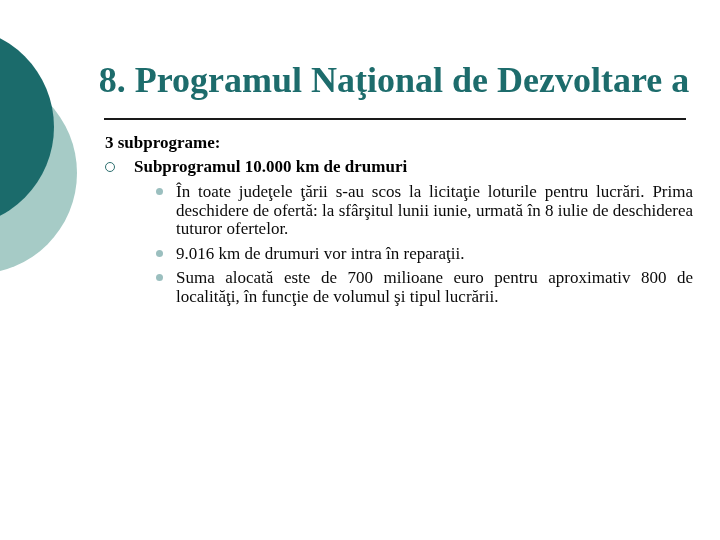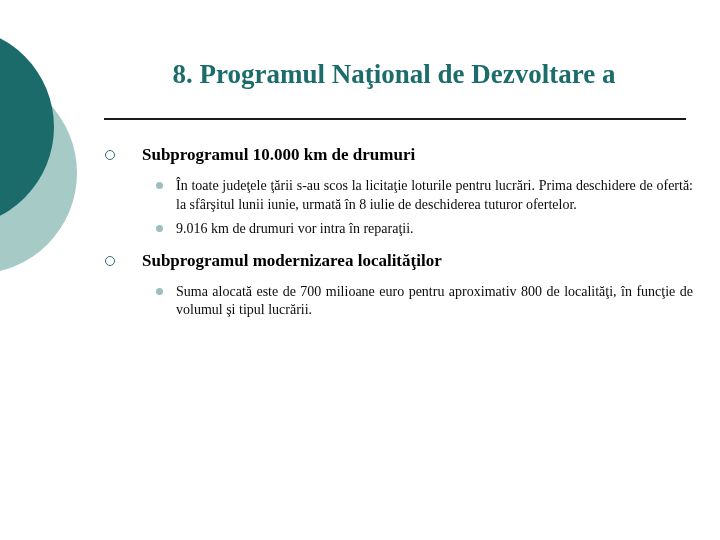--- a/index.html
+++ b/index.html
@@ -20,21 +20,21 @@
   .circle-dark{
     position:absolute;left:-146px;top:27px;width:200px;height:200px;
     border-radius:50%;background:#1B6B6B;z-index:2;
   }
   
   .title{
     position:absolute;left:94px;top:40px;width:600px;
     text-align:center;
     color:#1D6C6C;
     font-weight:bold;
-    font-size:27px;line-height:33px;
+    font-size:36px;line-height:33px;
     z-index:3;
   }
   .title span{display:block;}
   
   .rule{
     position:absolute;left:104px;top:118px;width:582px;height:2px;
     background:#1a1a1a;z-index:3;
   }
   
   .content{
@@ -48,67 +48,64 @@
   }
   .b1{
     position:relative;padding-left:27px;margin:0 0 6px 0;
   }
   .b1 .ring{
     position:absolute;left:2px;top:5px;
     width:8px;height:8px;border:1.5px solid #2E7070;border-radius:50%;
     background:transparent;box-sizing:content-box;
   }
   .b1 h2{
-    margin:12px;font-size:17px;font-weight:bold;line-height:20px;color:#000;
+    margin:4px;font-size:17px;font-weight:bold;line-height:20px;color:#000;
   }
   .b2{position:relative;}
   .b2 .dot{
     position:absolute;left:53px;top:5px;
     width:7px;height:7px;border-radius:50%;background:#9BBFBF;
   }
   .b2 p{
     margin:0 0 6px 0;padding-left:73px;
-    font-size:14px;line-height:18.5px;
+    font-size:17px;line-height:18.5px;
     text-align:justify;color:#0a0a0a;
   }
 </style>
 </head>
 <body>
 
 <div class="slide">
 
   <div class="circle-light"></div>
   <div class="circle-dark"></div>
 
   <h1 class="title">
     <span>8. Programul Naţional de Dezvoltare a</span>
   </h1>
 
   <div class="rule"></div>
 
   <div class="content">
 
+    <p class="intro">3 subprograme:</p>
 
     <div class="b1">
       <span class="ring"></span>
       <h2>Subprogramul 10.000 km de drumuri</h2>
     </div>
     <div class="b2">
       <span class="dot"></span>
       <p>În toate judeţele ţării s-au scos la licitaţie loturile pentru lucrări. Prima deschidere de ofertă: la sfârşitul lunii iunie, urmată în 8 iulie de deschiderea tuturor ofertelor.</p>
     </div>
     <div class="b2">
       <span class="dot"></span>
       <p>9.016 km de drumuri vor intra în reparaţii.</p>
     </div>
 
-    <div class="b1">
-      <span class="ring"></span>
-      <h2>Subprogramul modernizarea localităţilor</h2>
-    </div>
 
     <div class="b2">
       <span class="dot"></span>
       <p>Suma alocată este de 700 milioane euro pentru aproximativ 800 de localităţi, în funcţie de volumul şi tipul lucrării.</p>
     </div>
 
   </div>
 </div>
 
 </body></html>

